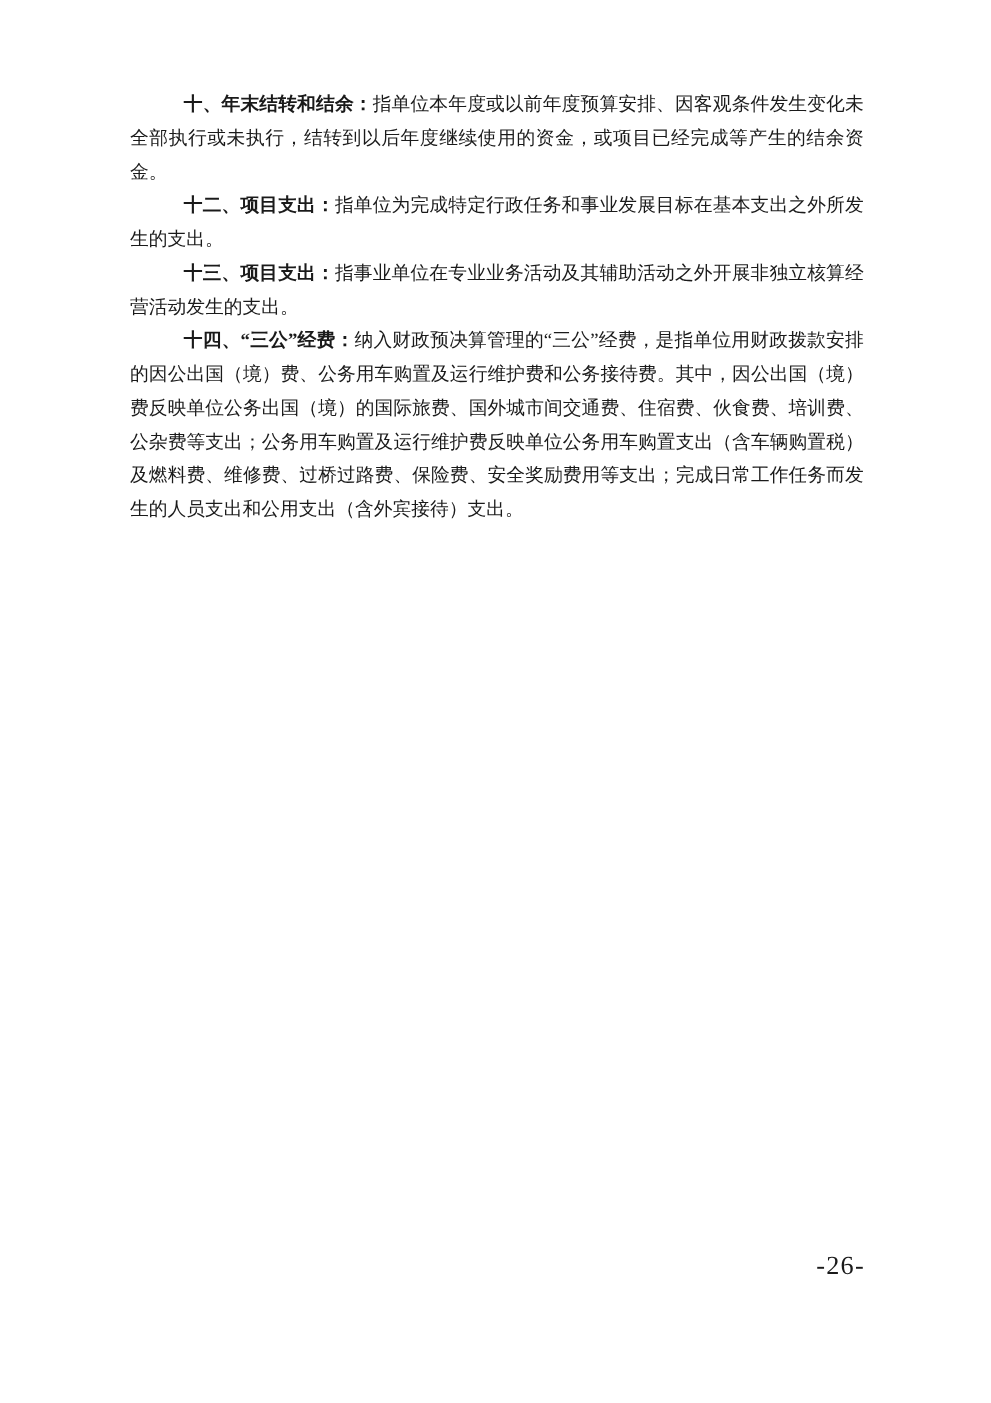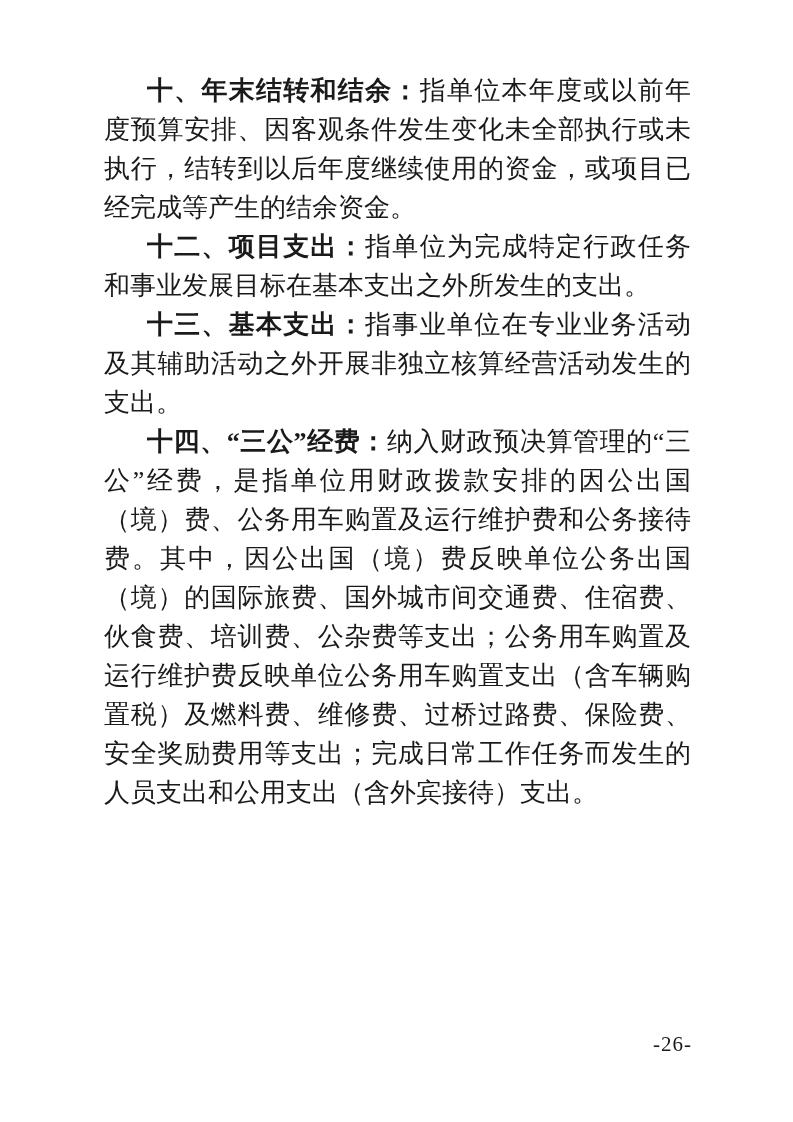--- a/index.html
+++ b/index.html
@@ -14,49 +14,49 @@
     color: #1a1a1a;
   }
   .page-content {
     position: absolute;
     left: 104px;
     top: 71px;
     width: 587px;
   }
   .para {
     margin: 0;
-    font-size: 26px;
-    line-height: 39px;
+    font-size: 15px;
+    line-height: 27px;
     text-align: justify;
     text-justify: inter-character;
     text-indent: 43px;
     word-break: break-all;
   }
   .term {
     font-weight: bold;
   }
   .page-number {
     position: absolute;
-    top: 1032px;
+    top: 1000px;
     right: 101px;
     font-size: 21px;
     letter-spacing: 1px;
     color: #1a1a1a;
   }
 </style>
 </head>
 <body>
 
 <main class="page-content">
 
   <p class="para"><span class="term">十、年末结转和结余：</span><span>指单位本年度或以前年度预算安排、因客观条件发生变化未全部执行或未执行，结转到以后年度继续使用的资金，或项目已经完成等产生的结余资金。</span></p>
 
 
   <p class="para"><span class="term">十二、项目支出：</span><span>指单位为完成特定行政任务和事业发展目标在基本支出之外所发生的支出。</span></p>
 
-  <p class="para"><span class="term">十三、基本支出：</span><span>指事业单位在专业业务活动及其辅助活动之外开展非独立核算经营活动发生的支出。</span></p>
+  <p class="para"><span class="term">十三、项目支出：</span><span>指事业单位在专业业务活动及其辅助活动之外开展非独立核算经营活动发生的支出。</span></p>
 
   <p class="para"><span class="term">十四、“三公”经费：</span><span>纳入财政预决算管理的“三公”经费，是指单位用财政拨款安排的因公出国（境）费、公务用车购置及运行维护费和公务接待费。其中，因公出国（境）费反映单位公务出国（境）的国际旅费、国外城市间交通费、住宿费、伙食费、培训费、公杂费等支出；公务用车购置及运行维护费反映单位公务用车购置支出（含车辆购置税）及燃料费、维修费、过桥过路费、保险费、安全奖励费用等支出；完成日常工作任务而发生的人员支出和公用支出（含外宾接待）支出。</span></p>
 
 
 </main>
 
 <div class="page-number">-26-</div>
 
 </body></html>

